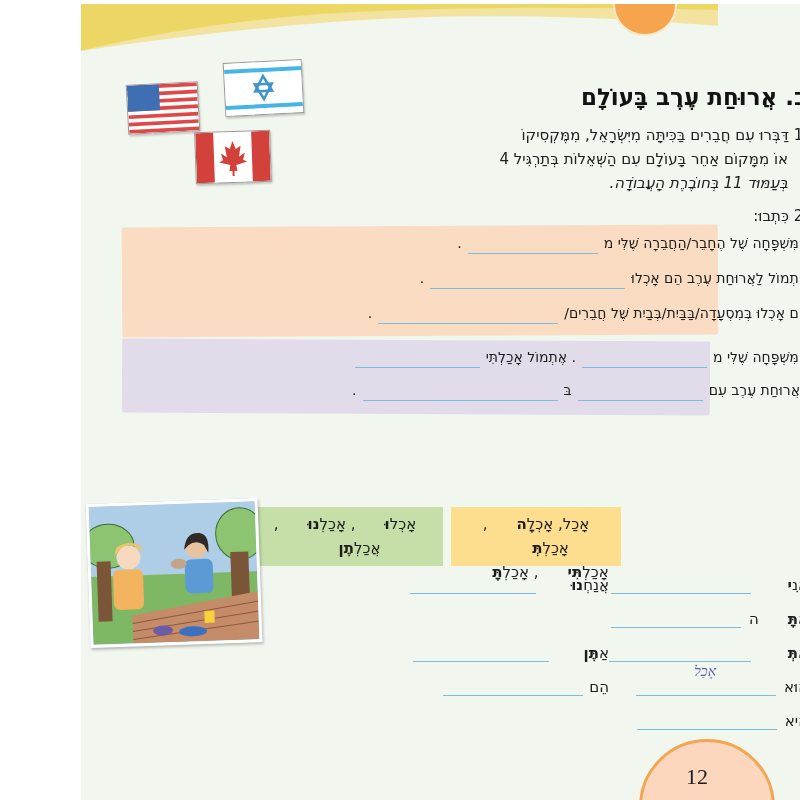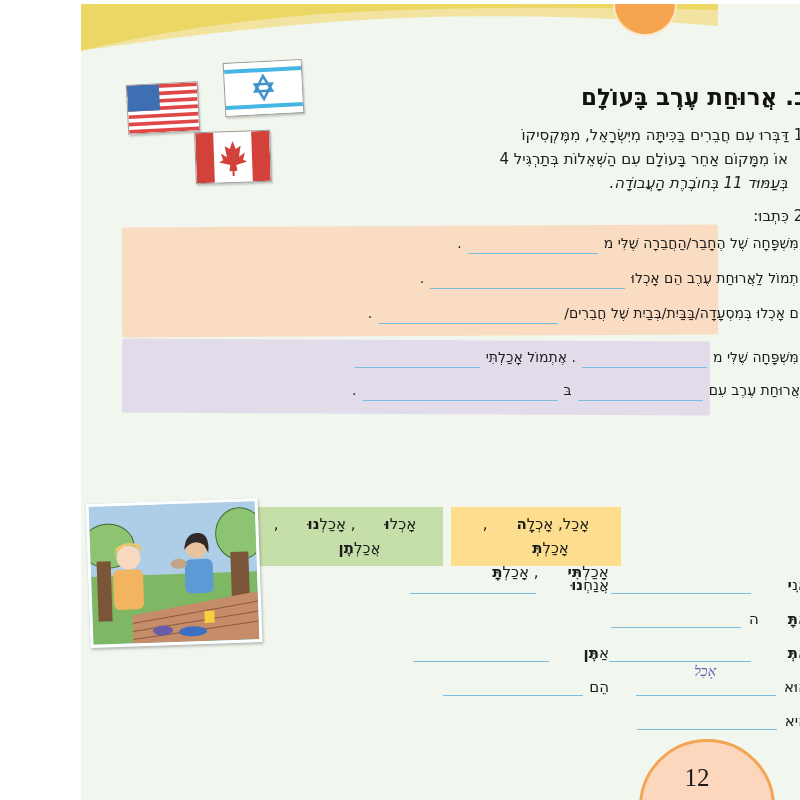--- a/index.html
+++ b/index.html
@@ -19,21 +19,21 @@
   .sun {
     position: absolute; left: 532px; top: -30px; width: 60px; height: 58px;
     border-radius: 50%; background: #f7a44f; border: 2px solid #fbe8c8;
   }
   .page-corner {
     position: absolute; left: 558px; top: 735px; width: 130px; height: 130px;
     border-radius: 50%; background: #fcd7bd; border: 3px solid #f2a651;
   }
   .page-number {
     position: absolute; left: 596px; top: 760px; width: 40px; text-align: center;
-    font-family: "Liberation Serif", serif; font-size: 25px; color: #1b1b1b;
+    font-family: "Liberation Serif", serif; font-size: 22px; color: #1b1b1b;
   }
   .rtl { direction: rtl; text-align: right; }
   .heading {
     position: absolute; right: 36px; font-size: 23px; font-weight: bold;
     font-family: "DejaVu Sans", sans-serif; color: #121212;
   }
   .item-text {
     position: absolute; font-size: 15px; line-height: 24px; color: #202020;
   }
   .num { direction: ltr; unicode-bidi: isolate; }

